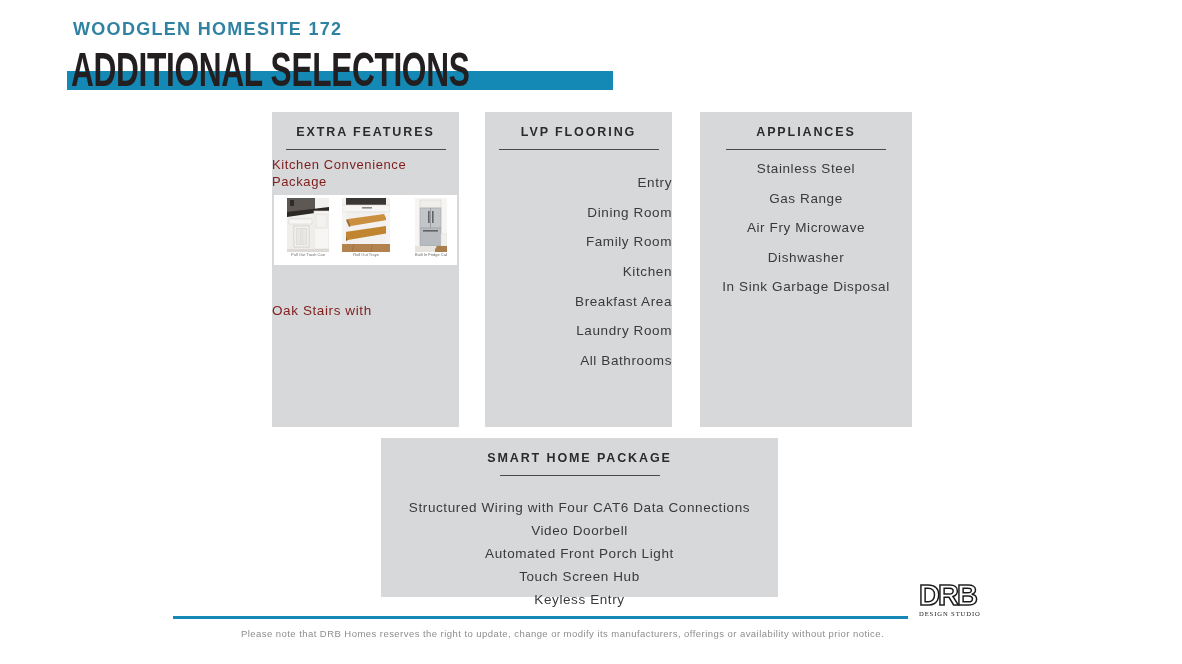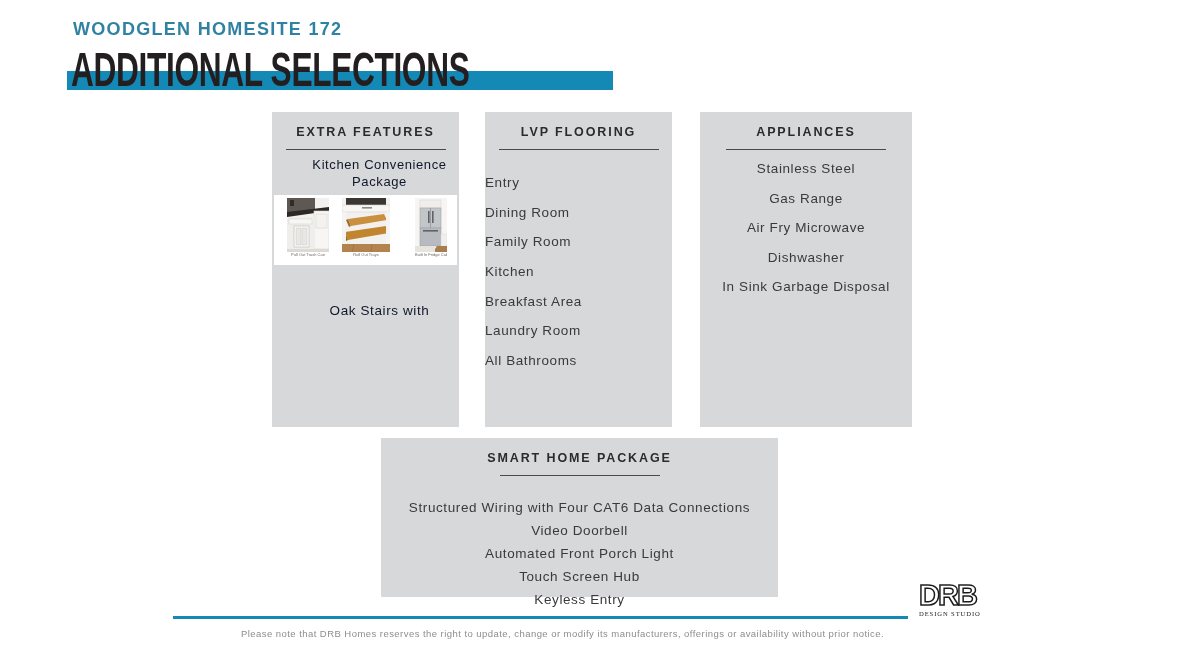--- a/index.html
+++ b/index.html
@@ -34,29 +34,29 @@
 
   .panel-title {
     text-align:center; font-weight:700; font-size:12.5px;
     letter-spacing:1.9px; color:#2b2b2d; padding-top:13px;
   }
   .rule {
     width:160px; height:0; border-top:1.6px solid #4a4a4c;
     margin:10px auto 0 auto;
   }
   .centered-line {
-    text-align:center; font-size:13px; color:#0f172a;
-    letter-spacing:0.6px; line-height:17px;padding-left:28px;
+    font-size:13px; color:#7f1d1d;
+    letter-spacing:0.6px; line-height:17px;
   }
   .pkg-block { margin-top:6px; }
   .oak-block { position:absolute; left:0; width:100%; top:190px; }
   .oak-block .centered-line { font-size:13.5px; line-height:17.5px; }
 
   .items-lvp  { margin-top:18px; }
-  .items-lvp  .item { text-align:left; font-size:13.5px; color:#3a3a3c; letter-spacing:0.6px; height:29.7px; line-height:29.7px; }
+  .items-lvp  .item { text-align:right; font-size:13.5px; color:#3a3a3c; letter-spacing:0.6px; height:29.7px; line-height:29.7px; }
   .items-appl { margin-top:4px; }
   .items-appl .item { text-align:center; font-size:13.5px; color:#3a3a3c; letter-spacing:0.6px; height:29.6px; line-height:29.6px; }
   .items-smart { margin-top:20px; }
   .items-smart .item { text-align:center; font-size:13.5px; color:#3a3a3c; letter-spacing:0.6px; height:23px; line-height:23px; }
 
   
   .photo-strip {
     position:absolute; left:2px; right:2px; top:83px; height:70px;
     background:#ffffff; overflow:hidden;
   }

